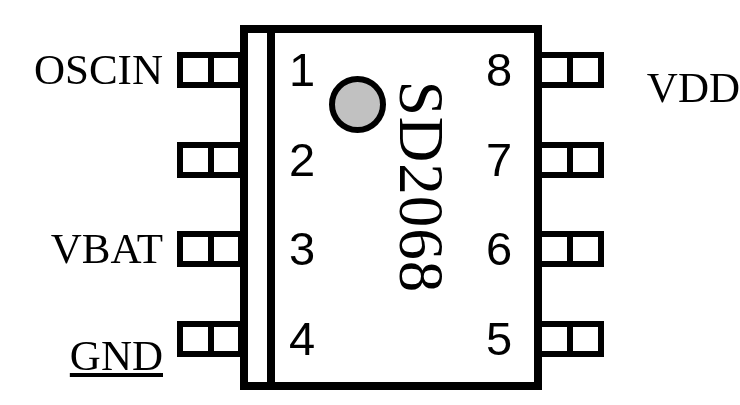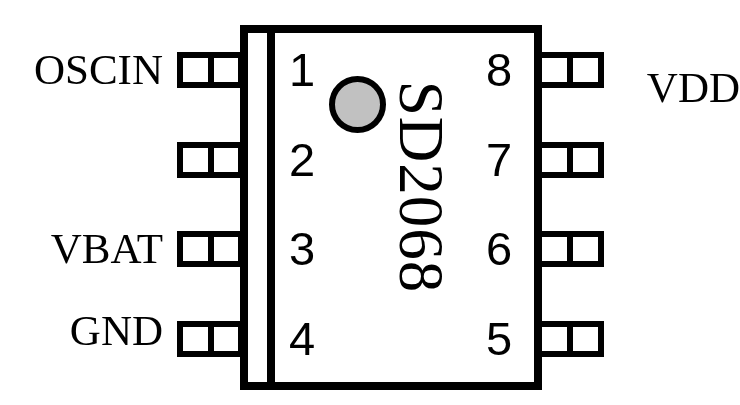--- a/index.html
+++ b/index.html
@@ -115,21 +115,21 @@
     font-size: 43px;
     color: #000;
     white-space: nowrap;
     z-index: 1;
   }
   .pin-label.left  { left: 0;     width: 163px; text-align: right; }
   .pin-label.right { left: 612px; width: 128px; text-align: right; margin-top: 18px; }
   .lrow1 { top: 48px; }
   .lrow2 { top: 138px; }
   .lrow3 { top: 227px; }
-  .lrow4 { top: 309px; }
+  .lrow4 { top: 334px; text-decoration: underline; }
 </style>
 </head>
 <body>
 
 <div id="stage">
 
   <div class="pin-label left lrow1">OSCIN</div>
   <div class="pin-label left lrow3">VBAT</div>
   <div class="pin-label left lrow4">GND</div>
 

